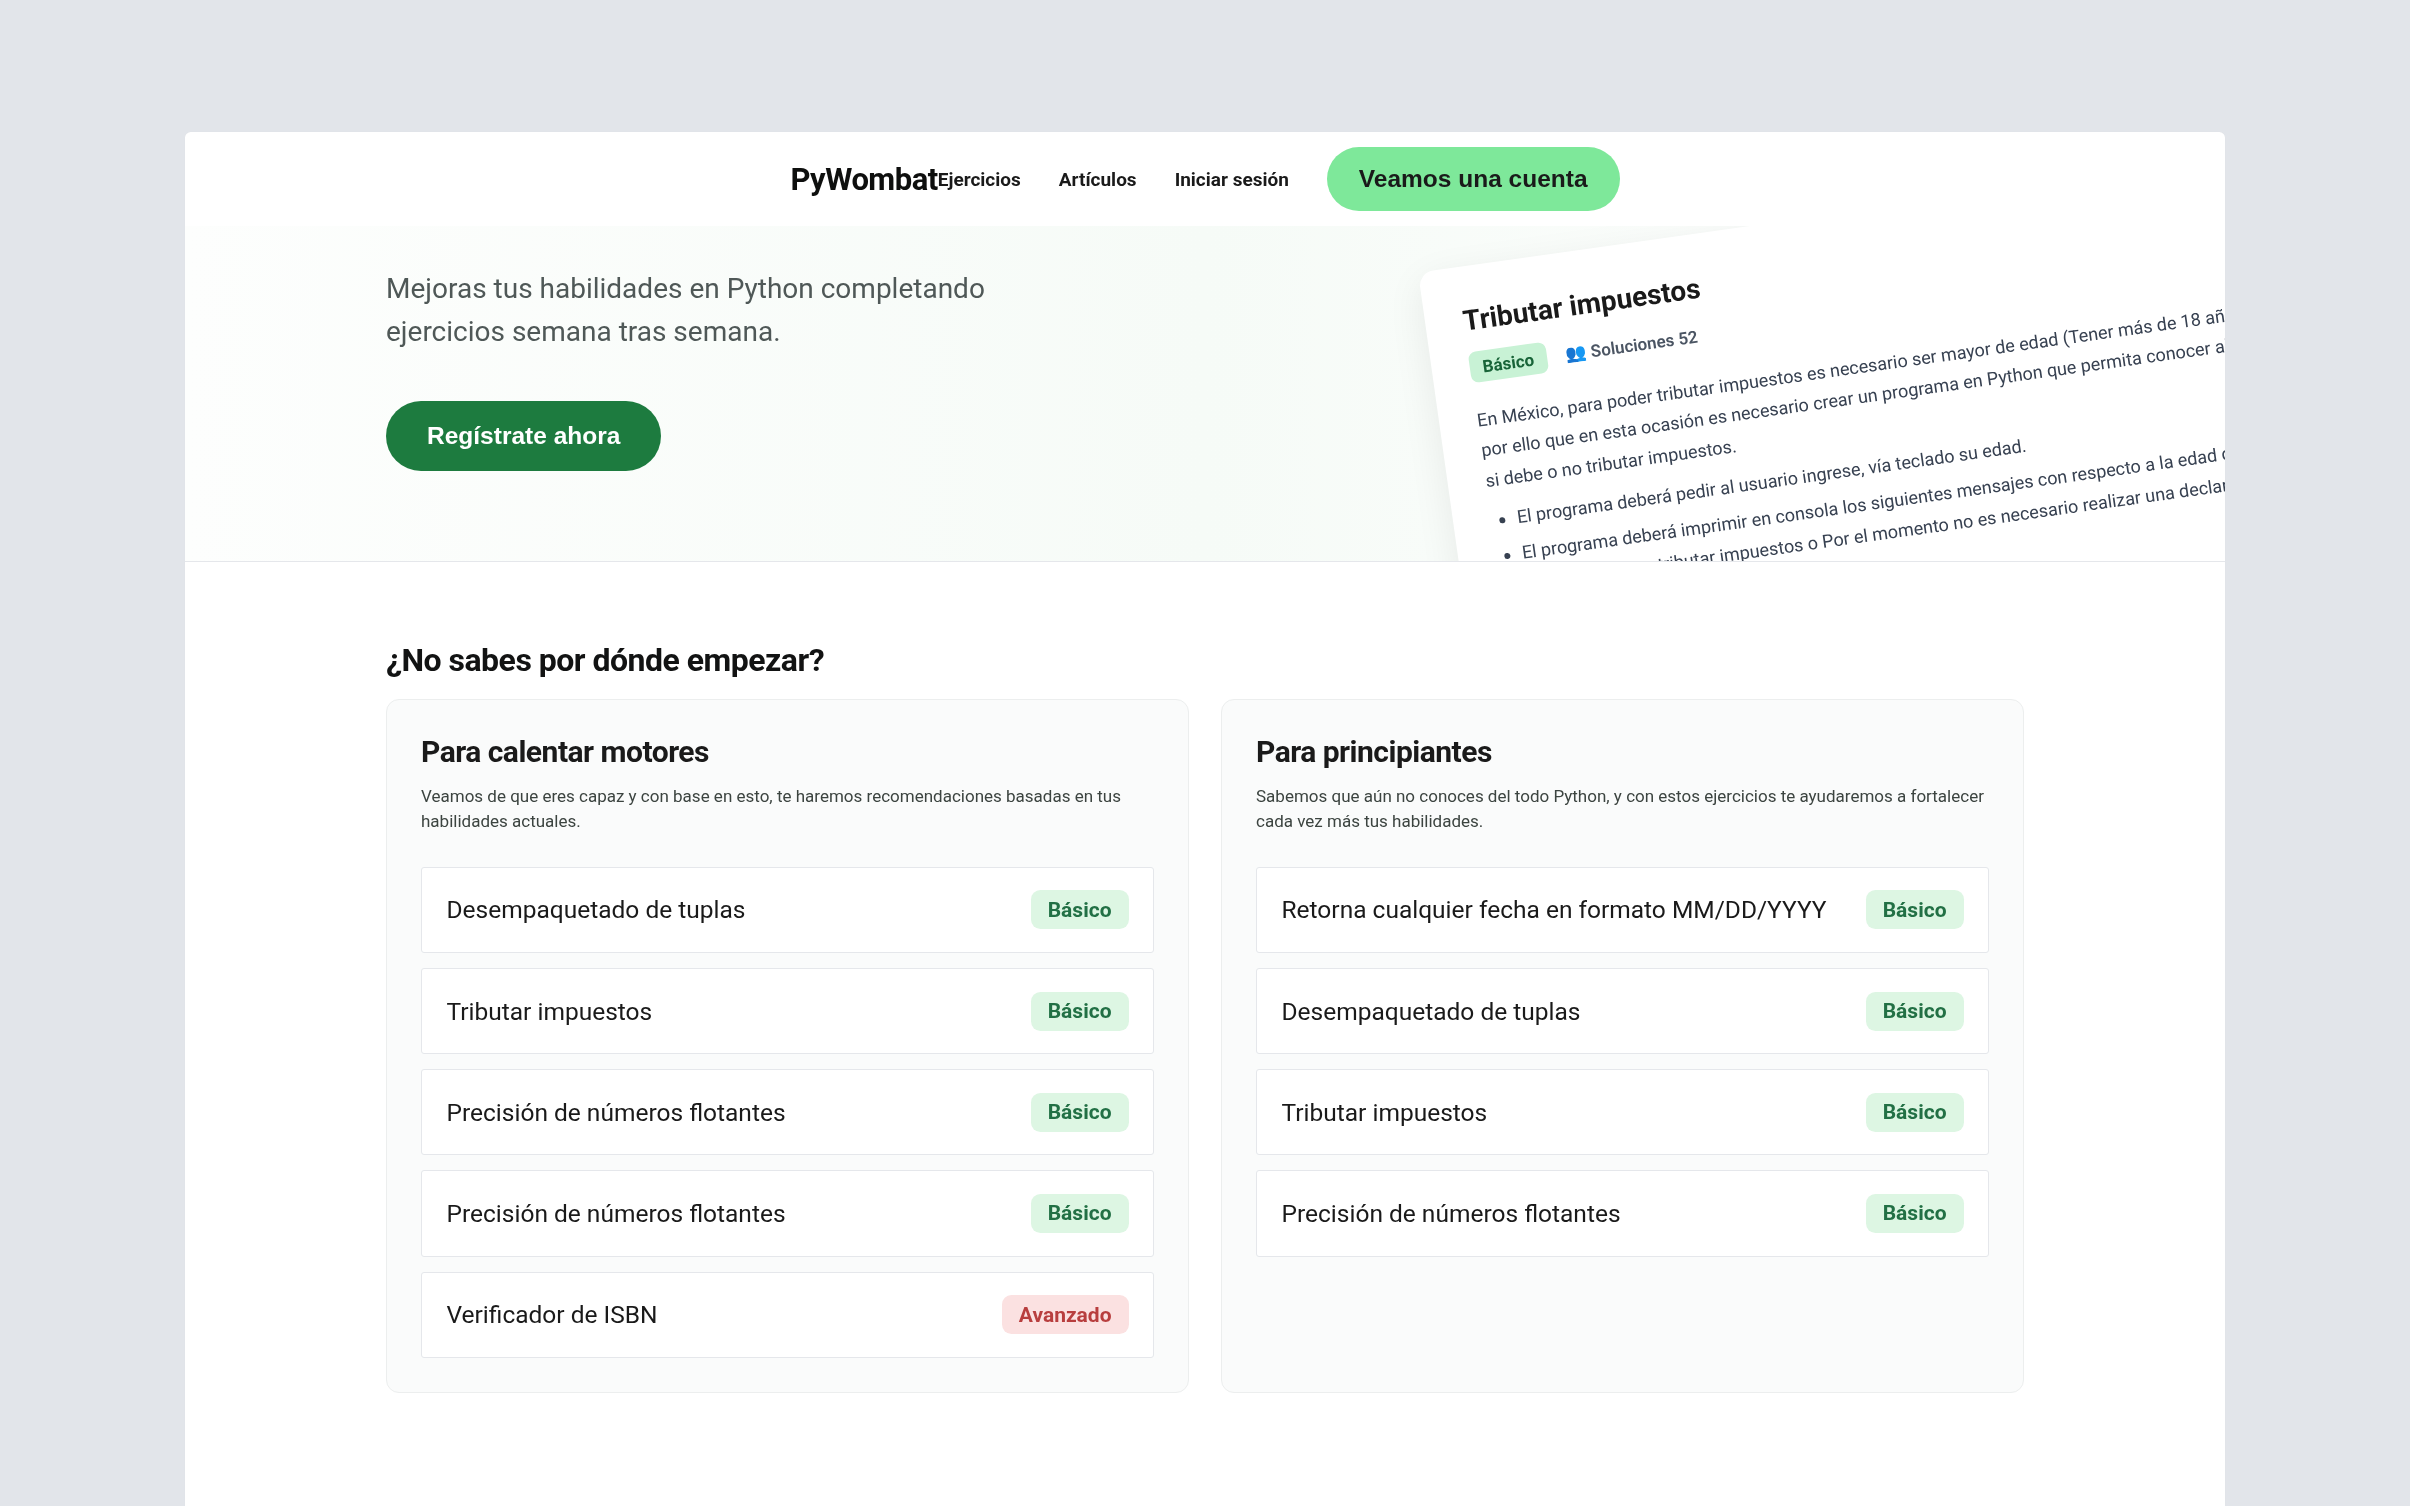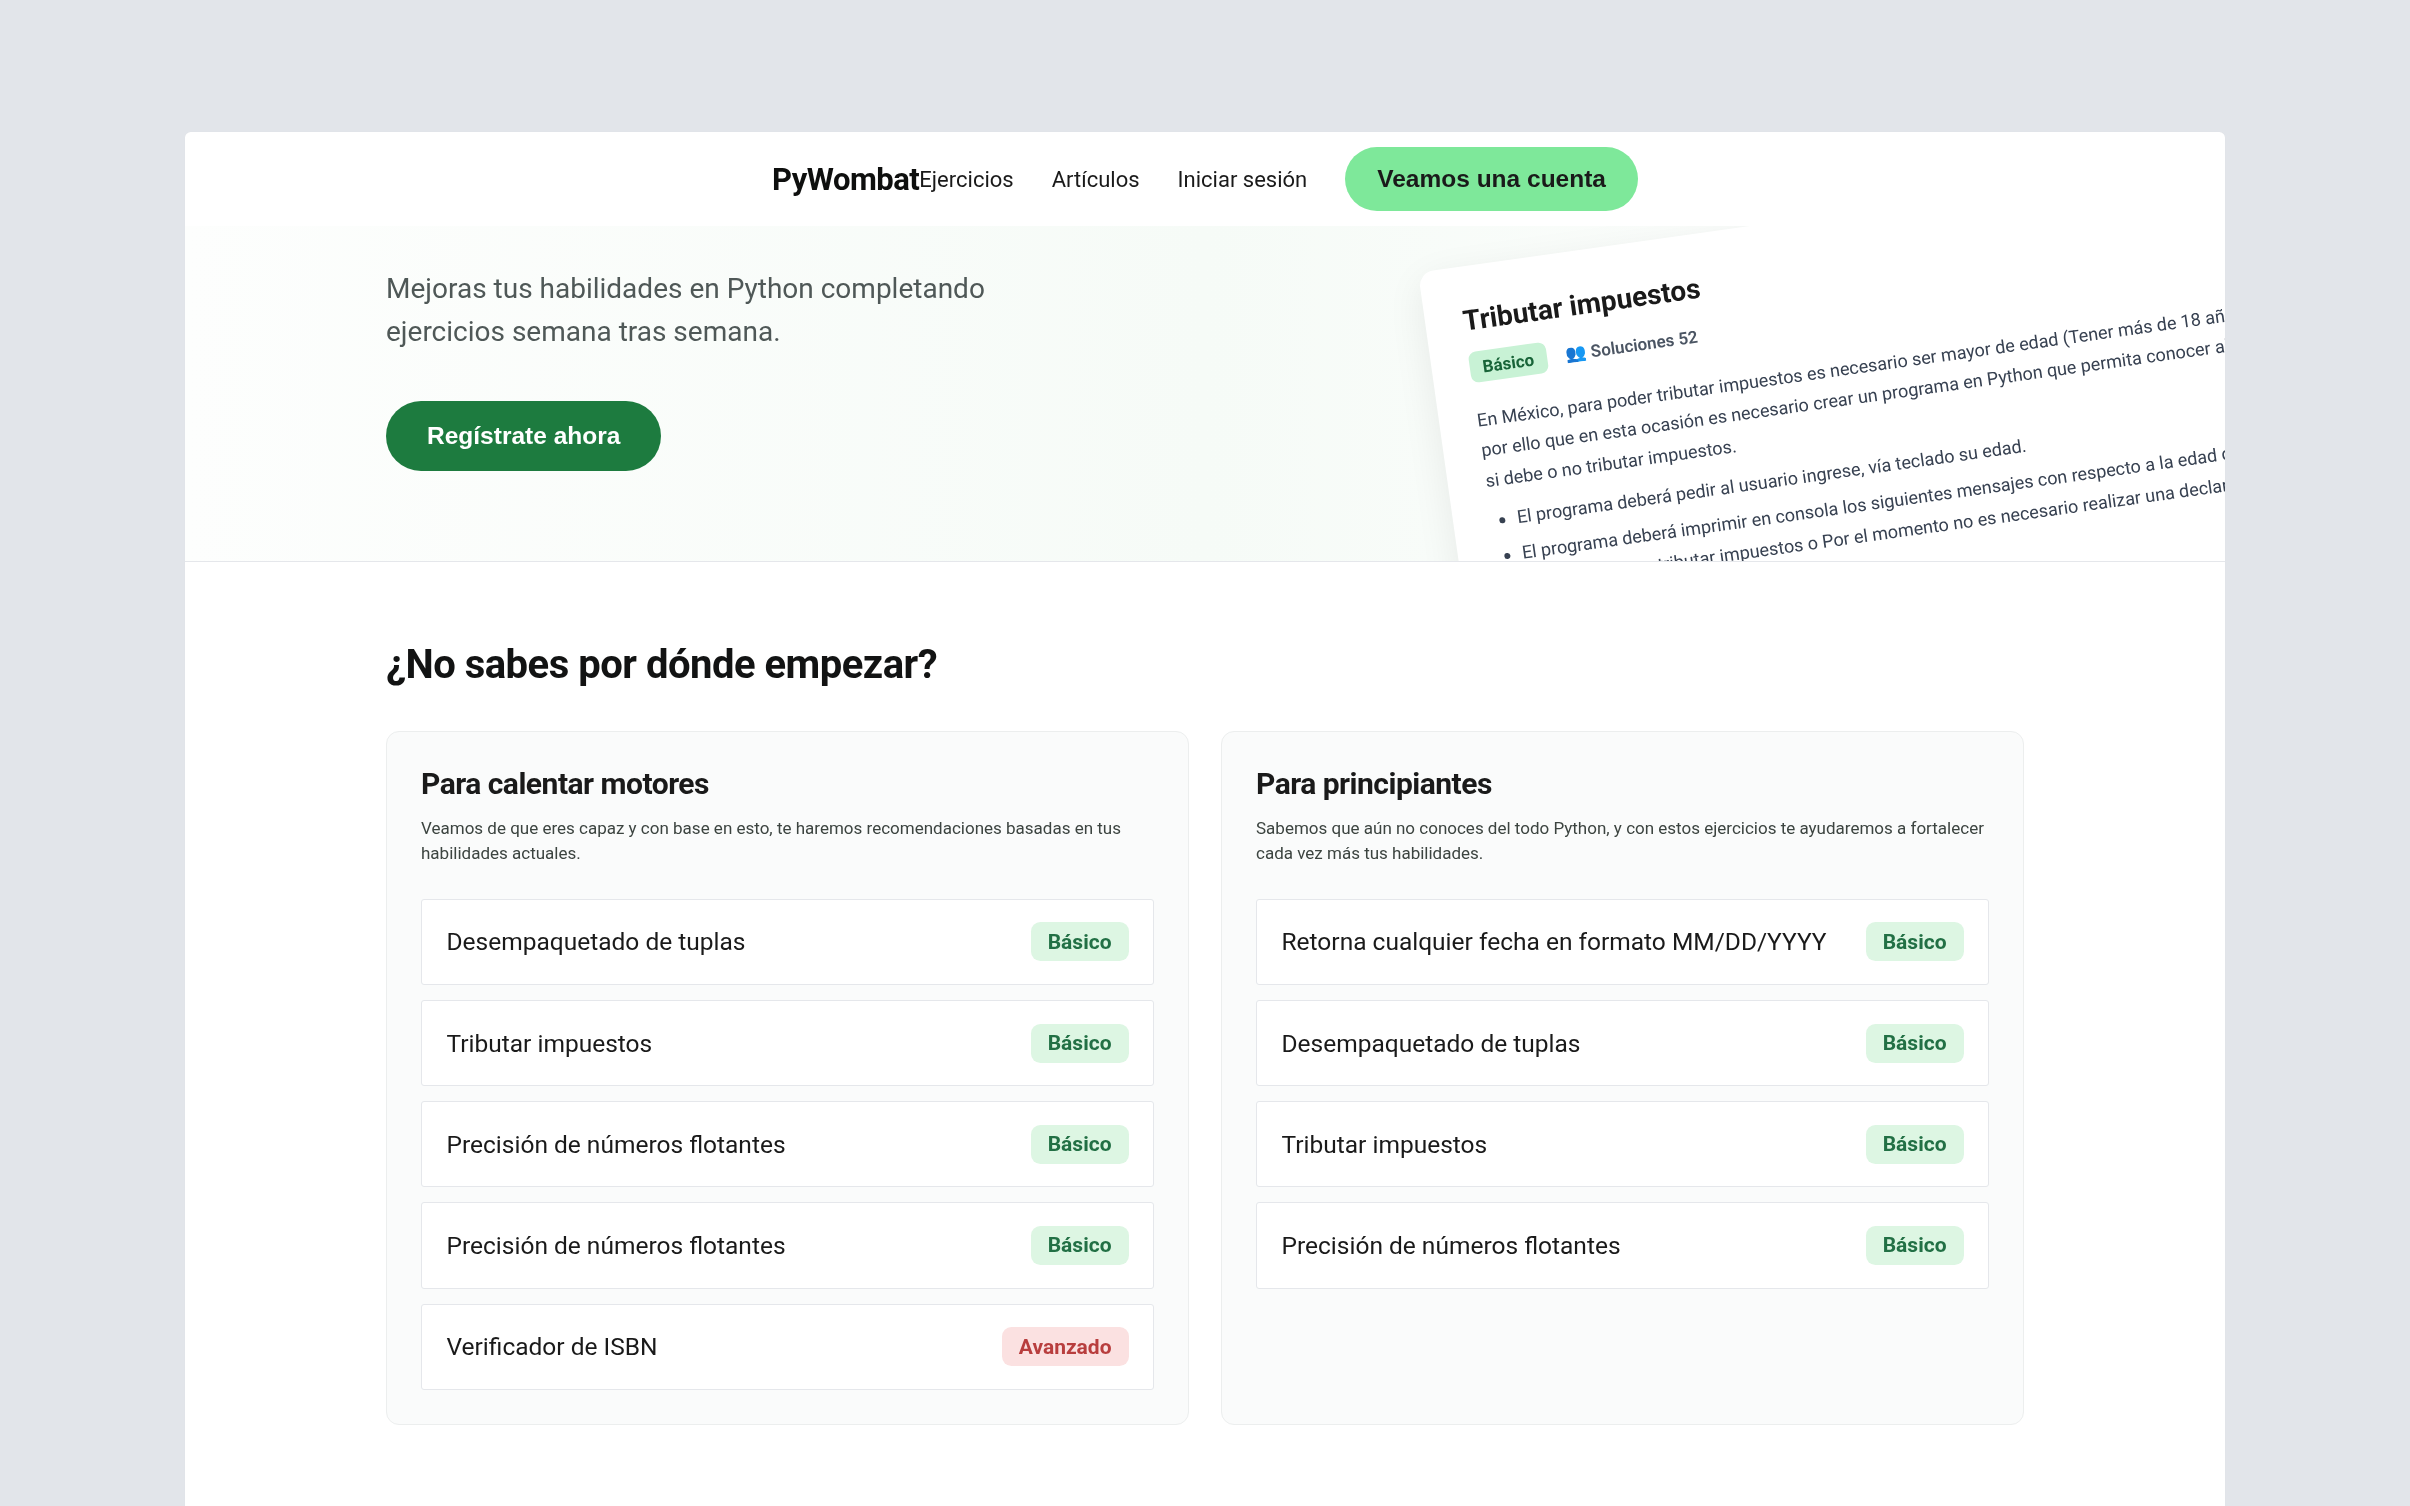--- a/index.html
+++ b/index.html
@@ -35,22 +35,22 @@
       font-weight: 700;
       color: #0e0f0e;
       letter-spacing: -0.5px;
     }
     .nav-right {
       display: flex;
       align-items: center;
       gap: 38px;
     }
     .nav-link {
-      font-size: 22px;
-      font-weight: 400;
+      font-size: 19px;
+      font-weight: 700;
       color: #1a1a1a;
       text-decoration: none;
     }
     .btn-signup {
       background: #7ee89a;
       color: #1a1a1a;
       border: none;
       border-radius: 33px;
       padding: 18px 32px;
       font-size: 24.5px;
@@ -155,24 +155,24 @@
       padding: 19px 24.5px;
       font-family: ui-monospace, 'Courier New', monospace;
       font-size: 18px;
       color: #1f2937;
       white-space: pre;
     }
     .content-section {
       padding: 79px 201px;
     }
     .section-title {
-      font-size: 40px;
+      font-size: 32px;
       font-weight: 700;
       color: #121313;
-      margin-bottom: 43px;
+      margin-bottom: 20px;
       letter-spacing: -0.5px;
     }
     .cards-row {
       display: flex;
       gap: 32px;
     }
     .info-card {
       flex: 1;
       background: #fafbfb;
       border: 0.9px solid #eceeee;

